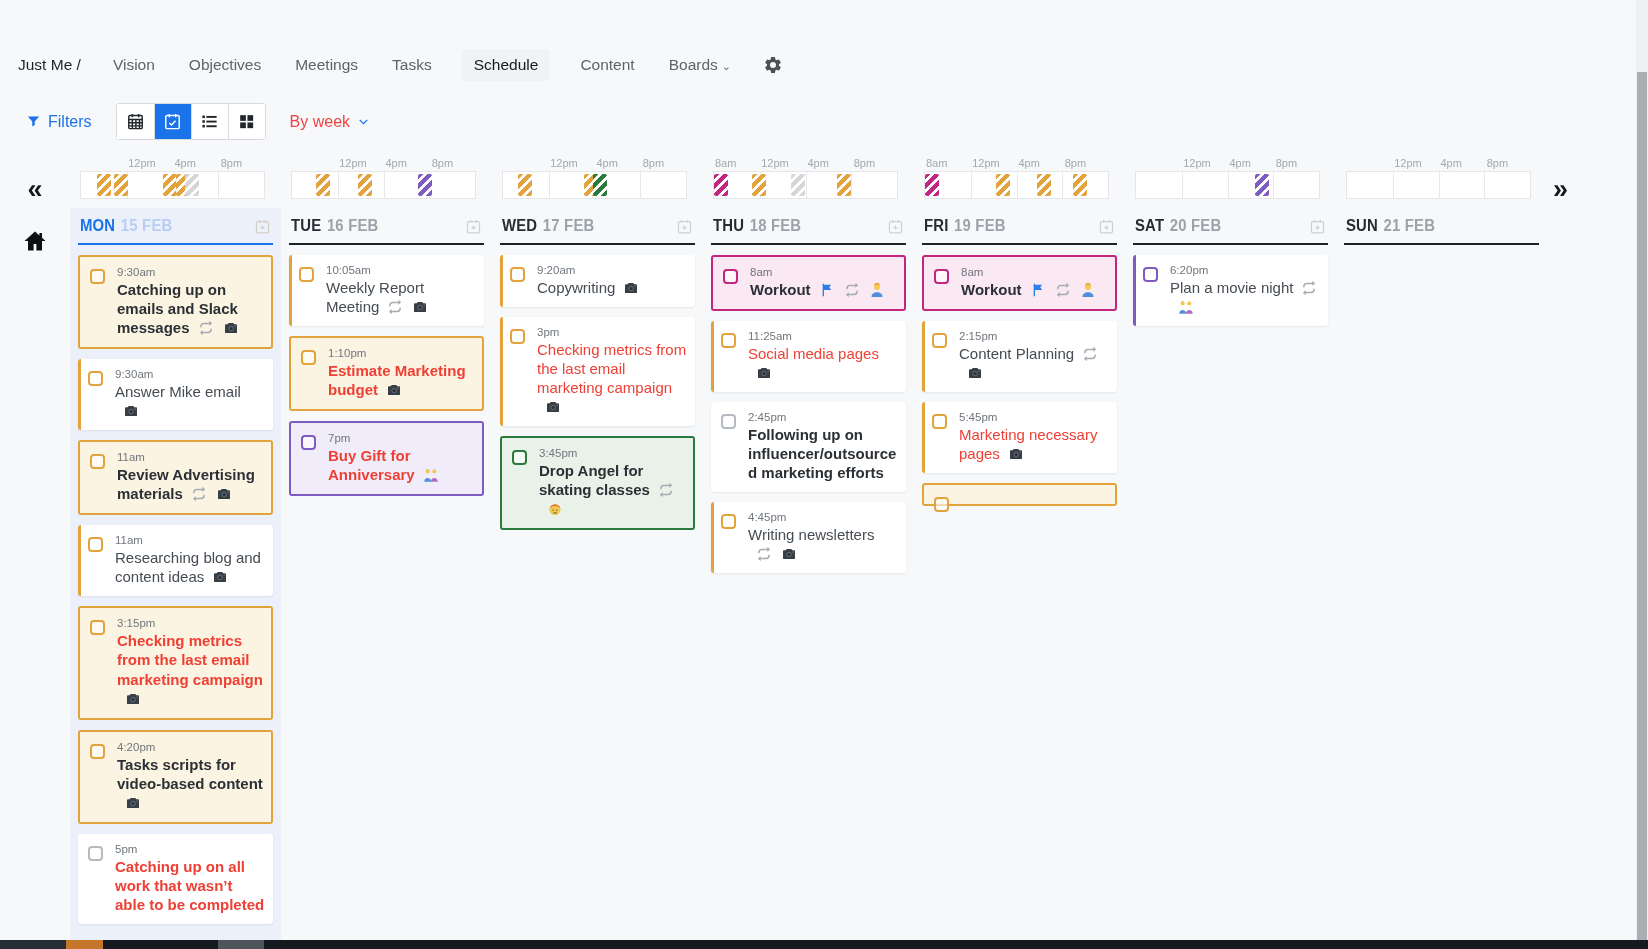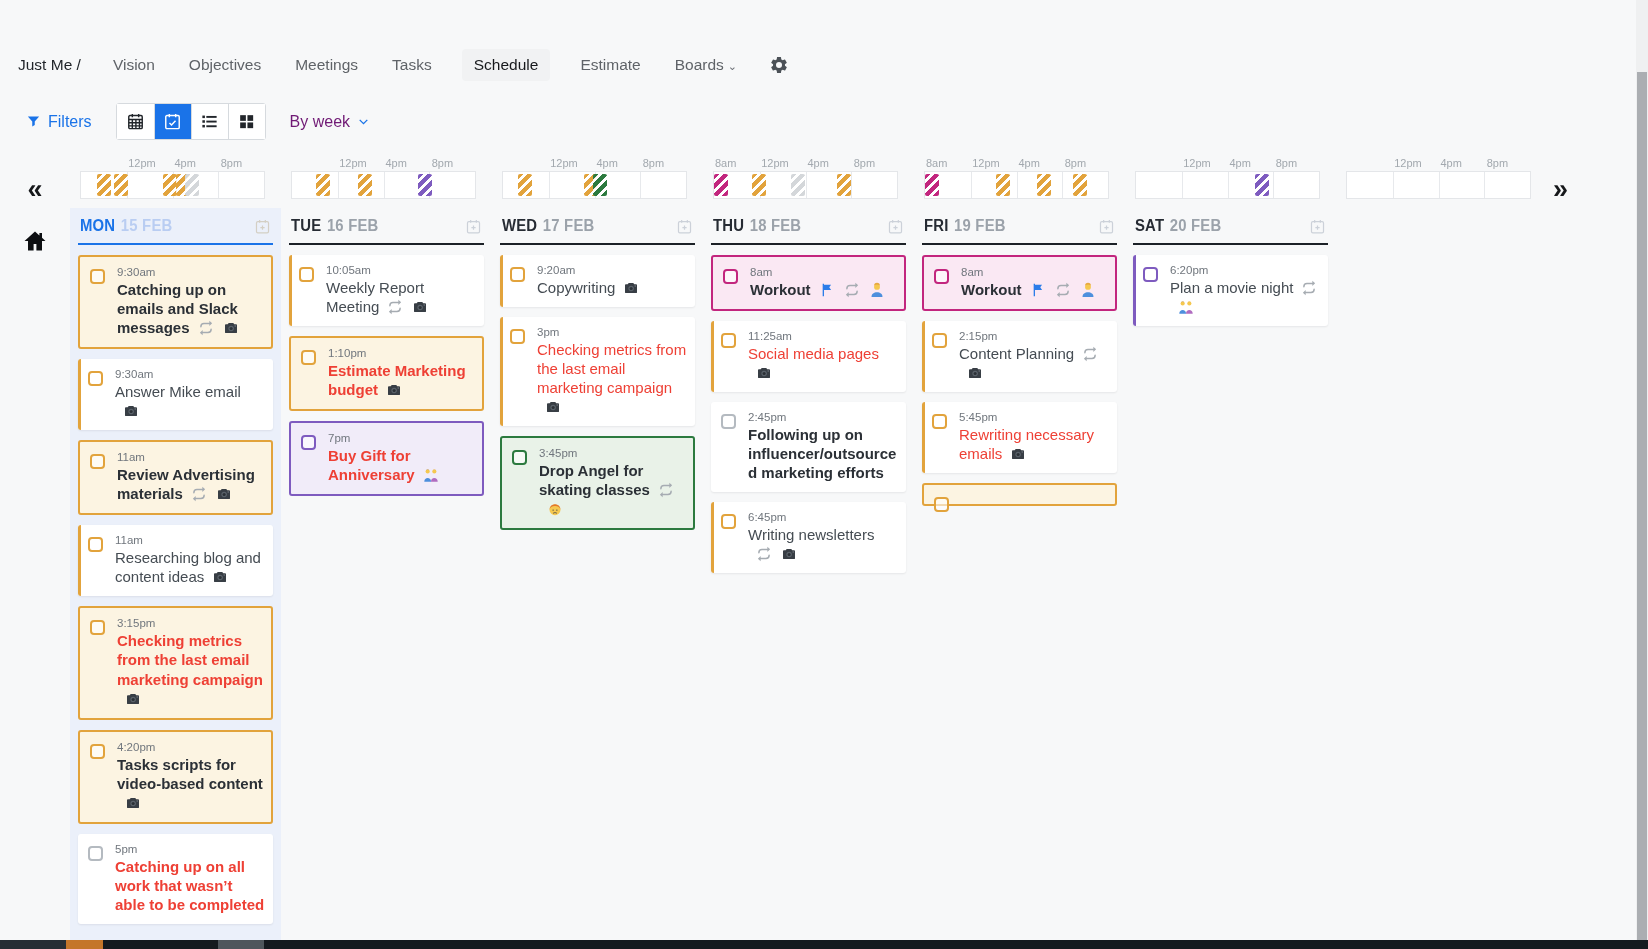--- a/index.html
+++ b/index.html
@@ -28,21 +28,21 @@
   .filters svg { width:15px; height:15px; fill:#1a73e8; }
   .view-group { display:flex; background:#fff; border:1px solid #d6dade; border-radius:3px; }
   .view-btn { width:37px; height:35px; display:flex; align-items:center; justify-content:center;
     border-left:1px solid #d6dade; cursor:pointer; background:#fff; }
   .view-btn:first-child { border-left:none; }
   .view-btn svg { width:19px; height:19px; }
   .view-btn .stroke { fill:none; stroke:#22262b; stroke-width:1.8; }
   .view-btn .fill { fill:#22262b; }
   .view-btn.active { background:#1a73e8; }
   .view-btn.active .stroke { stroke:#fff; }
-  .byweek { color:#701a75; font-size:16px; display:flex; align-items:center; gap:7px; cursor:pointer; }
+  .byweek { color:#ef4444; font-size:16px; display:flex; align-items:center; gap:7px; cursor:pointer; }
   .byweek svg { width:13px; height:13px; stroke:#1a73e8; stroke-width:2.4; fill:none; }
 
   
   .board { display:flex; align-items:stretch; margin-top:14px; height:806px; }
   .rail { width:70px; flex:0 0 70px; display:flex; flex-direction:column; align-items:center; }
   .rail-right { width:56px; flex:0 0 56px; align-items:flex-start; padding-left:6px; }
   .arrow { font-size:27px; font-weight:700; color:#16181b; cursor:pointer; line-height:1;
     margin-top:22px; }
   .home { margin-top:26px; cursor:pointer; }
   .home svg { width:26px; height:24px; fill:#0d0f12; }
@@ -102,21 +102,21 @@
 <body>
 
 <div class="topnav">
   <span class="context">Just Me /</span>
   <span id="nav-items" style="display:flex;gap:26px;align-items:center">
       <span class="nav-item">Vision</span>
       <span class="nav-item">Objectives</span>
       <span class="nav-item">Meetings</span>
       <span class="nav-item">Tasks</span>
       <span class="nav-item active">Schedule</span>
-      <span class="nav-item">Estimate</span>
+      <span class="nav-item">Content</span>
       <span class="nav-item">Boards<span class="chev">⌄</span></span>
     </span>
   <span class="gear">
     <svg viewBox="0 0 24 24">
         <path d="M19.14 12.94c.04-.3.06-.61.06-.94 0-.32-.02-.64-.07-.94l2.03-1.58a.49.49 0 0 0 .12-.61l-1.92-3.32a.49.49 0 0 0-.59-.22l-2.39.96c-.5-.38-1.03-.7-1.62-.94l-.36-2.54a.48.48 0 0 0-.48-.41h-3.84c-.24 0-.43.17-.47.41l-.36 2.54c-.59.24-1.13.57-1.62.94l-2.39-.96a.49.49 0 0 0-.59.22L2.74 8.87c-.12.21-.08.47.12.61l2.03 1.58c-.05.3-.09.63-.09.94s.02.64.07.94l-2.03 1.58a.49.49 0 0 0-.12.61l1.92 3.32c.12.22.37.29.59.22l2.39-.96c.5.38 1.03.7 1.62.94l.36 2.54c.05.24.24.41.48.41h3.84c.24 0 .44-.17.47-.41l.36-2.54c.59-.24 1.13-.56 1.62-.94l2.39.96c.22.08.47 0 .59-.22l1.92-3.32c.12-.22.07-.47-.12-.61l-2.01-1.58zM12 15.6A3.6 3.6 0 1 1 12 8.4a3.6 3.6 0 0 1 0 7.2z"></path>
       </svg>
   </span>
 </div>
 
 <div class="titlebar">
@@ -506,21 +506,21 @@
             <div class="card plain" style="--c: #B4BAC0; --bg: #FFFFFF;">
               <span class="checkbox"></span>
               <div>
                 <div class="time">2:45pm</div>
                 <div class="title bold"><span>Following up on influencer/outsourced marketing efforts</span></div>
               </div>
             </div>
             <div class="card accent" style="--c: #E2A33C; --bg: #FCF4E2;">
               <span class="checkbox"></span>
               <div>
-                <div class="time">6:45pm</div>
+                <div class="time">4:45pm</div>
                 <div class="title"><span>Writing newsletters</span><span class="ticon"><svg viewBox="0 0 24 24" fill="#a6acb2">
                       <path d="M17 1l4.2 4L17 9V6.4H9a3.6 3.6 0 0 0-3.6 3.6 1.1 1.1 0 0 1-2.2 0A5.8 5.8 0 0 1 9 4.2h8V1zM7 23l-4.2-4L7 15v2.6h8a3.6 3.6 0 0 0 3.6-3.6 1.1 1.1 0 0 1 2.2 0 5.8 5.8 0 0 1-5.8 5.8H7V23z"></path>
                     </svg></span><span class="ticon"><svg viewBox="0 0 24 24">
                       <path fill="#383e45" d="M8.6 4.5 7 6.5H4.3A1.3 1.3 0 0 0 3 7.8v10.4a1.3 1.3 0 0 0 1.3 1.3h15.4a1.3 1.3 0 0 0 1.3-1.3V7.8a1.3 1.3 0 0 0-1.3-1.3h-2.8l-1.6-2H8.6z"></path>
                       <circle cx="12.2" cy="12.8" r="4.1" fill="#5a626a"></circle>
                       <circle cx="12.2" cy="12.8" r="2.3" fill="#2b3036"></circle>
                       <circle cx="18.3" cy="9" r="1" fill="#7d858d"></circle>
                     </svg></span></div>
               </div>
             </div>
@@ -586,21 +586,21 @@
                       <circle cx="12.2" cy="12.8" r="4.1" fill="#5a626a"></circle>
                       <circle cx="12.2" cy="12.8" r="2.3" fill="#2b3036"></circle>
                       <circle cx="18.3" cy="9" r="1" fill="#7d858d"></circle>
                     </svg></span></div>
               </div>
             </div>
             <div class="card accent" style="--c: #E2A33C; --bg: #FCF4E2;">
               <span class="checkbox"></span>
               <div>
                 <div class="time">5:45pm</div>
-                <div class="title red"><span>Rewriting necessary emails</span><span class="ticon"><svg viewBox="0 0 24 24">
+                <div class="title red"><span>Marketing necessary pages</span><span class="ticon"><svg viewBox="0 0 24 24">
                       <path fill="#383e45" d="M8.6 4.5 7 6.5H4.3A1.3 1.3 0 0 0 3 7.8v10.4a1.3 1.3 0 0 0 1.3 1.3h15.4a1.3 1.3 0 0 0 1.3-1.3V7.8a1.3 1.3 0 0 0-1.3-1.3h-2.8l-1.6-2H8.6z"></path>
                       <circle cx="12.2" cy="12.8" r="4.1" fill="#5a626a"></circle>
                       <circle cx="12.2" cy="12.8" r="2.3" fill="#2b3036"></circle>
                       <circle cx="18.3" cy="9" r="1" fill="#7d858d"></circle>
                     </svg></span></div>
               </div>
             </div>
             <div class="card solid" style="--c: #E2A33C; --bg: #FCF4E2;">
               <span class="checkbox"></span>
             </div>
@@ -661,20 +661,26 @@
             <span style="left: 50%;">4pm</span>
             <span style="left: 75%;">8pm</span>
           </div>
           <div class="tl-strip">
             <div class="tick" style="left: 25%;"></div>
             <div class="tick" style="left: 50%;"></div>
             <div class="tick" style="left: 75%;"></div>
           </div>
         </div>
         <div class="day-panel">
+          <div class="day-header">
+            <span class="day-title">
+              <span class="day-name">SUN</span>
+              <span class="day-date">21 FEB</span>
+            </span>
+          </div>
           <div class="cards"></div>
         </div>
       </div>
     </div>
   <div class="rail rail-right">
     <span class="arrow">»</span>
   </div>
 </div>
 
 <div class="vscroll">

